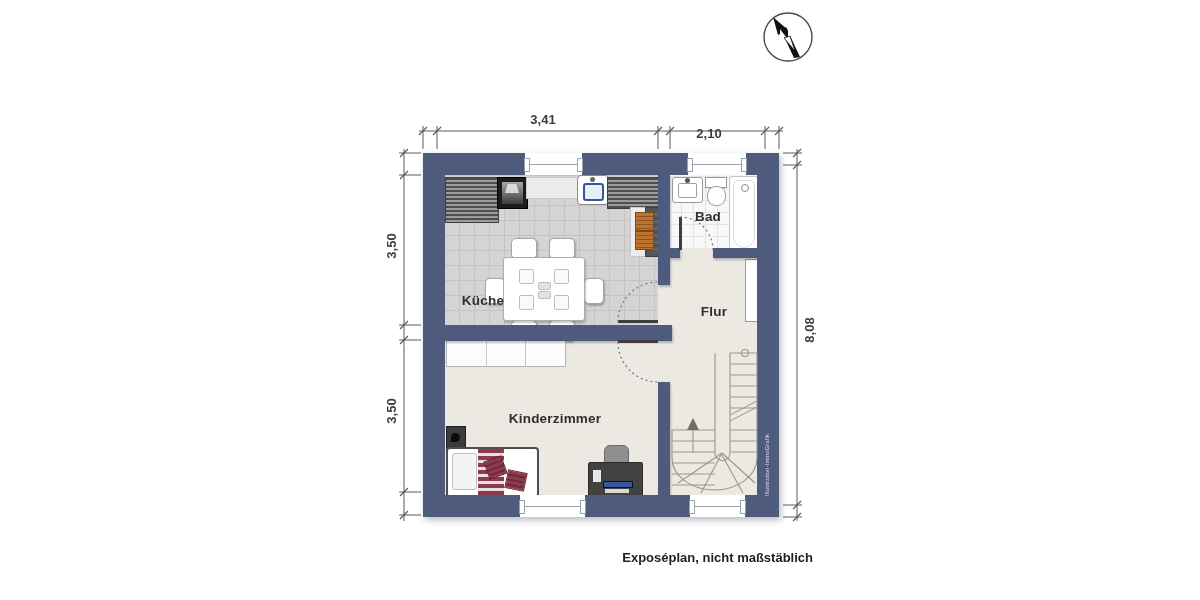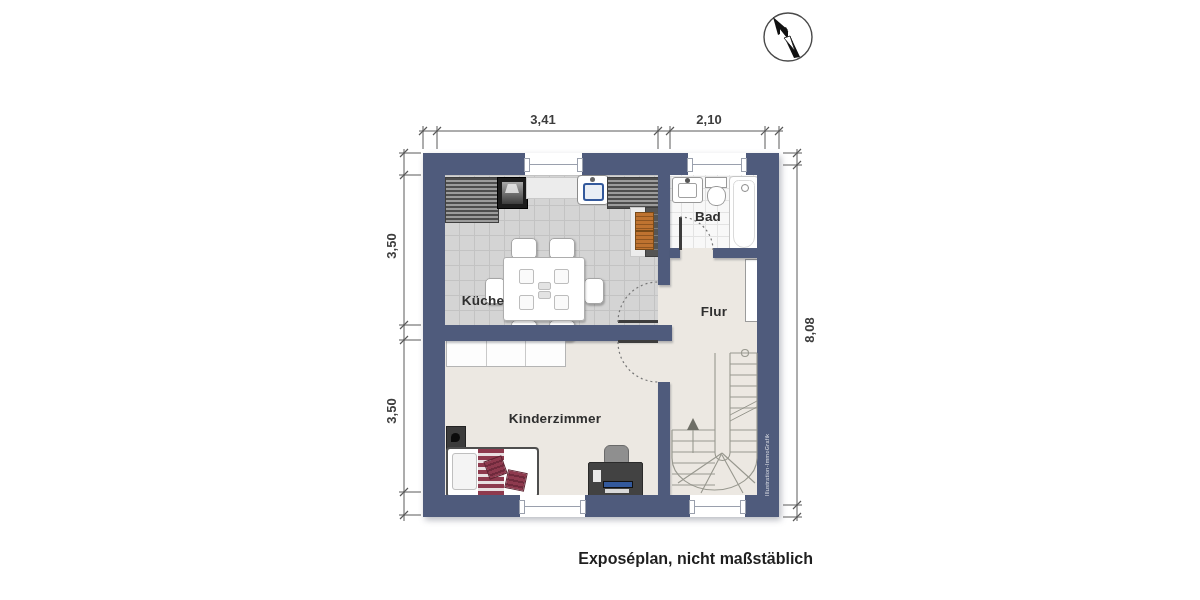--- a/index.html
+++ b/index.html
@@ -74,21 +74,21 @@
   .niche{position:absolute;background:#fff;border:1px solid #9b9b9b;}
 
   
   .room-label{position:absolute;transform:translate(-50%,-50%);font-size:13.5px;font-weight:700;
     color:#2f2f2f;letter-spacing:.2px;white-space:nowrap;}
   .dim-label{position:absolute;transform:translate(-50%,-50%);font-size:13px;font-weight:600;
     color:var(--text);white-space:nowrap;}
   .dim-label.vert{transform:translate(-50%,-50%) rotate(-90deg);}
   .watermark{position:absolute;left:764px;top:496px;width:70px;transform:rotate(-90deg);
     transform-origin:left top;font-size:5.5px;color:rgba(255,255,255,.8);letter-spacing:.3px;}
-  .footer{position:absolute;top:550px;right:387px;font-size:16px;font-weight:600;color:#1f1f1f;}
+  .footer{position:absolute;top:550px;right:387px;font-size:13px;font-weight:600;color:#1f1f1f;}
 </style>
 </head>
 <body>
 
 <div class="canvas">
 
   <svg class="abs" style="left:761px;top:11px;" width="54" height="54" viewBox="0 0 54 54">
     <circle cx="27" cy="26" r="24" fill="none" stroke="#4a4a4a" stroke-width="1.4"></circle>
     <polygon points="12,6 27,19 17,24" fill="#111"></polygon>
     <polygon points="20,19 25,16 39,46 33,47" fill="#111"></polygon>
@@ -239,21 +239,21 @@
       <path d="M399 153 H 421 M399 175 H 421 M399 325 H 421 M399 340 H 421 M399 492 H 421 M399 515 H 421"></path>
       <path d="M400 157 l8 -8 M400 179 l8 -8 M400 329 l8 -8 M400 344 l8 -8 M400 496 l8 -8 M400 519 l8 -8" stroke-width="1.2"></path>
 
       <path d="M797 149 V 521"></path>
       <path d="M783 153 H 802 M783 165 H 802 M783 505 H 802 M783 517 H 802"></path>
       <path d="M793 157 l8 -8 M793 169 l8 -8 M793 509 l8 -8 M793 521 l8 -8" stroke-width="1.2"></path>
     </g>
   </svg>
 
   <div class="dim-label" style="left:543px;top:119px;">3,41</div>
-  <div class="dim-label" style="left:709px;top:119px;">2,10</div>
+  <div class="dim-label" style="left:709px;top:133px;">2,10</div>
   <div class="dim-label vert" style="left:391px;top:246px;">3,50</div>
   <div class="dim-label vert" style="left:391px;top:411px;">3,50</div>
   <div class="dim-label vert" style="left:809px;top:330px;">8,08</div>
 
   <div class="watermark">Illustration-ImmoGrafik</div>
 
   <div class="footer">Exposéplan, nicht maßstäblich</div>
 </div>
 
 </body></html>

